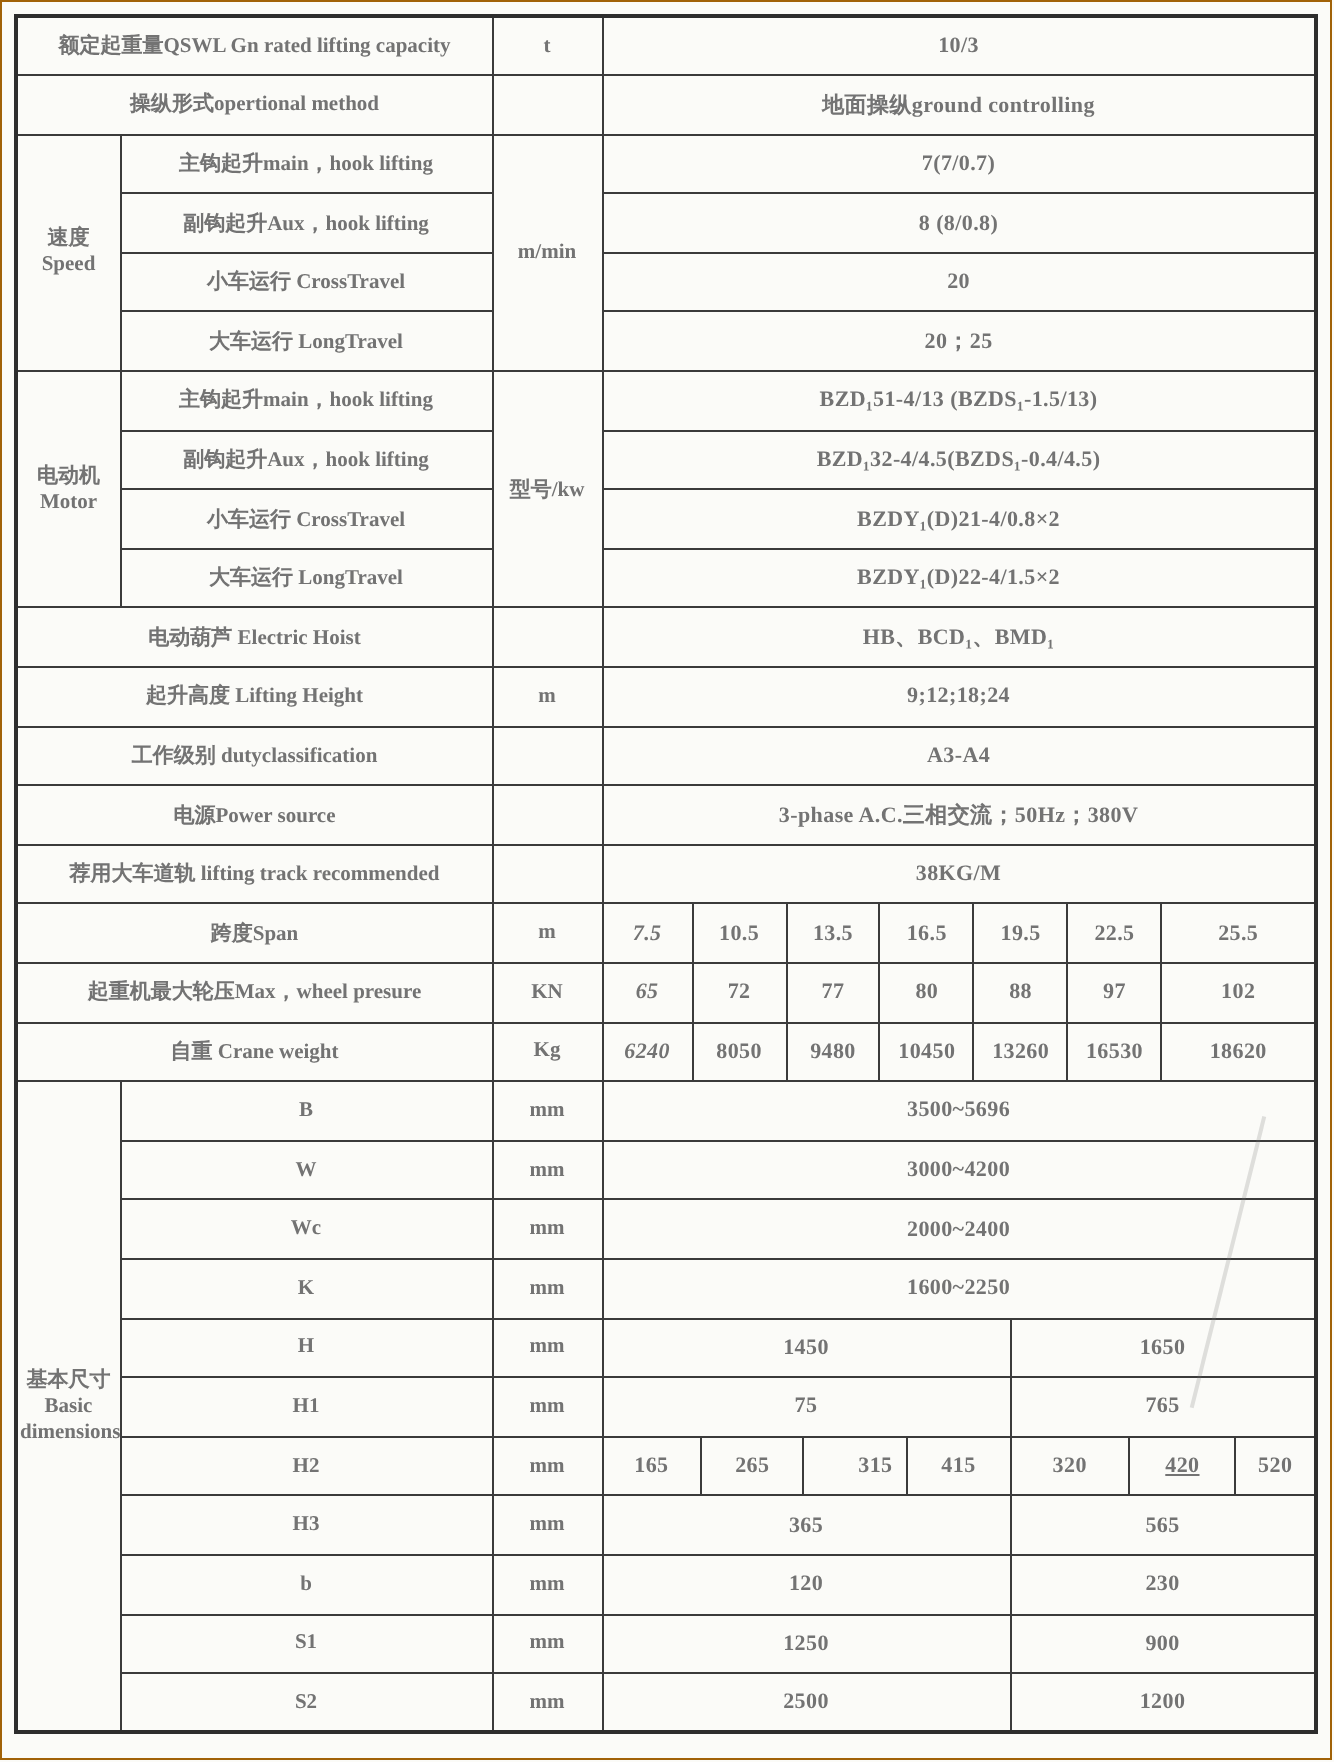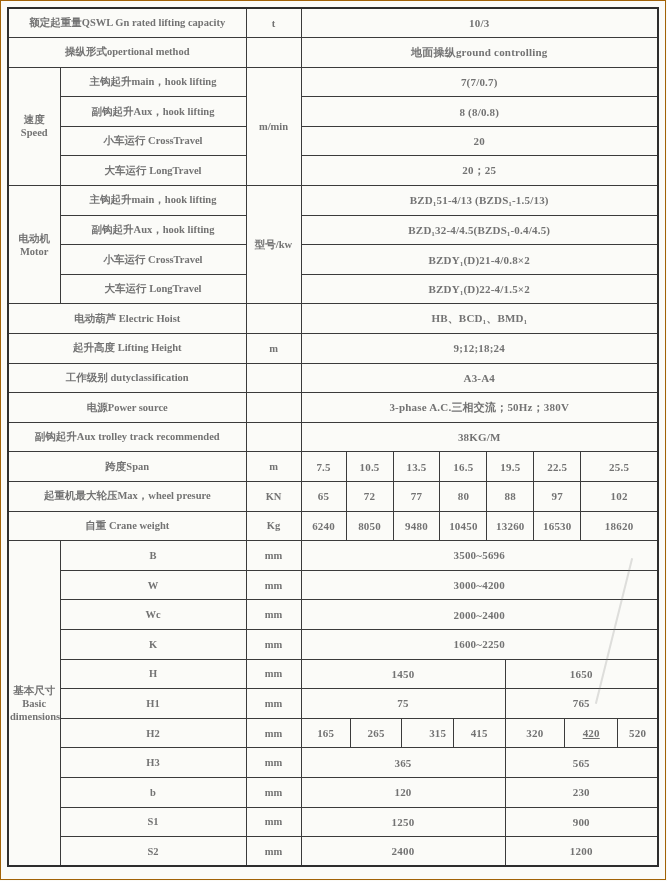--- a/index.html
+++ b/index.html
@@ -39,21 +39,21 @@
   td.p0{padding:0;position:relative;}
   .split{position:absolute;inset:0;display:flex;}
   .cell{
     display:flex;align-items:center;justify-content:center;
     box-sizing:border-box;height:100%;
     font-size:11px;font-weight:bold;letter-spacing:.2px;
   }
   .cell + .cell{border-left:1px solid #3b3b3b;}
   
   .split7 > .cell{width:13.2%;}
-  .split7 > .cell:first-child{width:12.4%;}
+  .split7 > .cell:first-child{width:12.4%;font-style:italic;}
   .split7 > .cell:last-child{width:auto;flex:1;}
   
   .split2 > .cell:first-child{width:57.1%;}
   .split2 > .cell:last-child{width:auto;flex:1;}
   
   .splitH2 > .cell:nth-child(1){width:13.6%;}
   .splitH2 > .cell:nth-child(2){width:14.5%;text-align:center;}
   .splitH2 > .cell:nth-child(3){width:14.5%;padding-left:20px;}
   .splitH2 > .cell:nth-child(4){width:14.5%;}
   .splitH2 > .cell:nth-child(5){width:16.8%;text-align:right;}
@@ -154,21 +154,21 @@
       <td class="val">A3-A4</td>
     </tr>
 
     <tr>
       <td class="lbl" colspan="2">电源Power source</td>
       <td class="unit"></td>
       <td class="val">3-phase A.C.三相交流；50Hz；380V</td>
     </tr>
 
     <tr>
-      <td class="lbl" colspan="2">副钩起升Aux trolley track recommended</td>
+      <td class="lbl" colspan="2">荐用大车道轨 lifting track recommended</td>
       <td class="unit"></td>
       <td class="val">38KG/M</td>
     </tr>
 
     <tr>
       <td class="lbl" colspan="2">跨度Span</td>
       <td class="unit">m</td>
       <td class="val p0">
         <div class="split split7">
           <div class="cell">7.5</div>
@@ -301,21 +301,21 @@
           <div class="cell">1250</div>
           <div class="cell">900</div>
         </div>
       </td>
     </tr>
     <tr>
       <td class="lbl">S2</td>
       <td class="unit">mm</td>
       <td class="val p0">
         <div class="split split2">
-          <div class="cell">2400</div>
+          <div class="cell">2500</div>
           <div class="cell">1200</div>
         </div>
       </td>
     </tr>
   </tbody>
     </table>
 
   <div class="crease"></div>
 </div>
 

